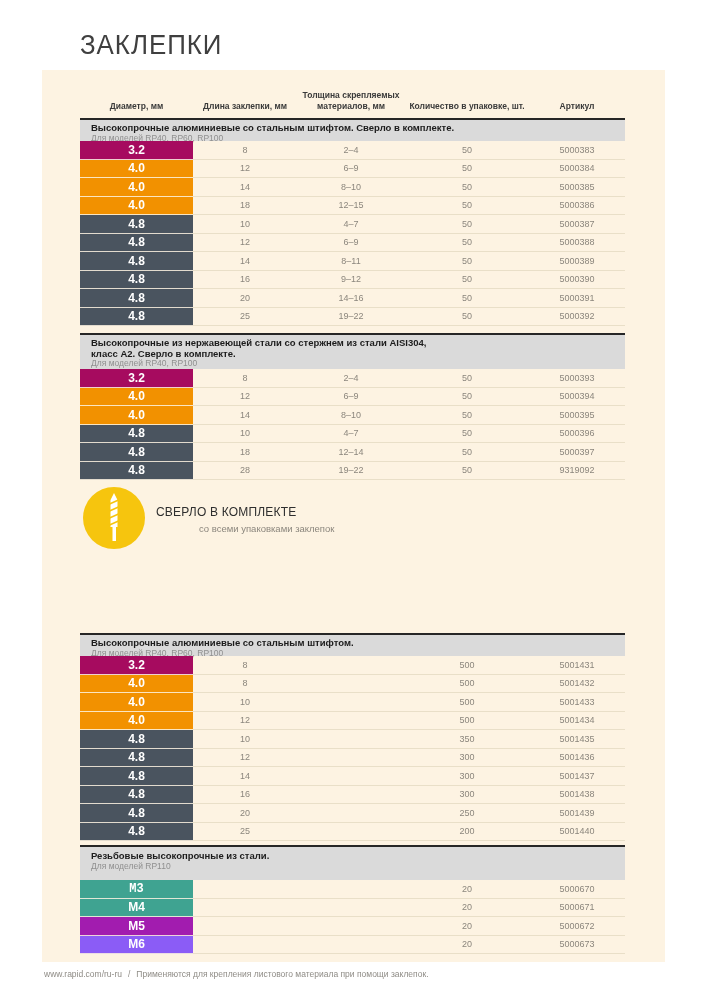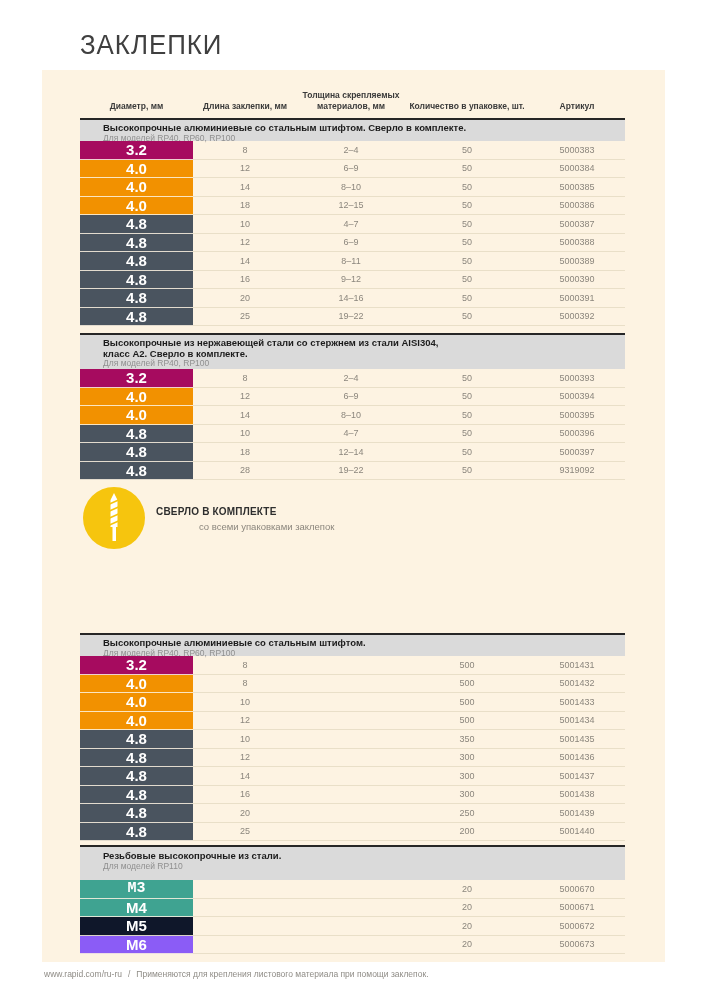--- a/index.html
+++ b/index.html
@@ -12,38 +12,38 @@
   .panel { position:absolute; left:42px; top:70px; width:623px; height:892px; background:#fdf3e2; }
 
   
   .colheads { position:absolute; left:38px; top:20px; width:545px;
     display:grid; grid-template-columns:113px 104px 108px 124px 96px; align-items:end; }
   .colheads .ch { font-size:8.5px; font-weight:700; color:#3a3a3a; text-align:center;
     line-height:1.25; padding-bottom:3px; }
 
   
   .tbl { position:absolute; left:38px; width:545px; border-top:2px solid #262626; }
-  .sechead { background:#dadada; padding:3px 8px 2px 23px; }
+  .sechead { background:#dadada; padding:3px 8px 2px 11px; }
   .sectitle { font-size:9.5px; font-weight:700; color:#1c1c1c; line-height:1.12; white-space:pre-line; }
   .secmodels { font-size:8.5px; color:#8f8f8f; line-height:1.15; }
   .sechead.h21 { height:21px; } .sechead.h34 { height:34px; } .sechead.h33 { height:33px; }
   .tbl[data-table="3"] .sechead { padding-top:4px; }
 
   .row { display:grid; grid-template-columns:113px 104px 108px 124px 96px; height:18.5px; }
   .cell { display:flex; align-items:center; justify-content:center; font-size:9px;
     color:#8b867d; border-bottom:1px solid #e9dfc8; }
-  .cell.dia { font-size:15px; font-weight:700; color:#ffffff;
+  .cell.dia { font-size:12px; font-weight:700; color:#ffffff;
     border-bottom:1px solid rgba(253,243,226,.85); }
 
   
   .callout { position:absolute; left:41px; width:400px; height:64px;
     display:flex; align-items:center; }
   .callout svg { flex:0 0 62px; }
   .callout-text { margin-left:11px; padding-top:2px; }
-  .callout-title { font-size:10px; font-weight:700; color:#2e2e2e; letter-spacing:.2px; }
+  .callout-title { font-size:12px; font-weight:400; color:#2e2e2e; letter-spacing:.2px; }
   .callout-sub { font-size:9.5px; color:#8b867d; margin-top:4px;margin-left:43px; }
 
   
   .footer { position:absolute; left:44px; top:969px; font-size:8.5px; color:#8f8c86; }
   .footer .sep { margin:0 6px; color:#8f8c86; }
 </style>
 </head>
 <body>
 
 <div class="page">
@@ -299,21 +299,21 @@
             <div class="cell">5000670</div>
           </div>
           <div class="row">
             <div class="cell dia" style="background: rgb(63, 163, 145);">M4</div>
             <div class="cell"></div>
             <div class="cell"></div>
             <div class="cell">20</div>
             <div class="cell">5000671</div>
           </div>
           <div class="row">
-            <div class="cell dia" style="background: #0f172a;">M5</div>
+            <div class="cell dia" style="background: #a21caf;">M5</div>
             <div class="cell"></div>
             <div class="cell"></div>
             <div class="cell">20</div>
             <div class="cell">5000672</div>
           </div>
           <div class="row">
             <div class="cell dia" style="background: #8b5cf6;">M6</div>
             <div class="cell"></div>
             <div class="cell"></div>
             <div class="cell">20</div>

